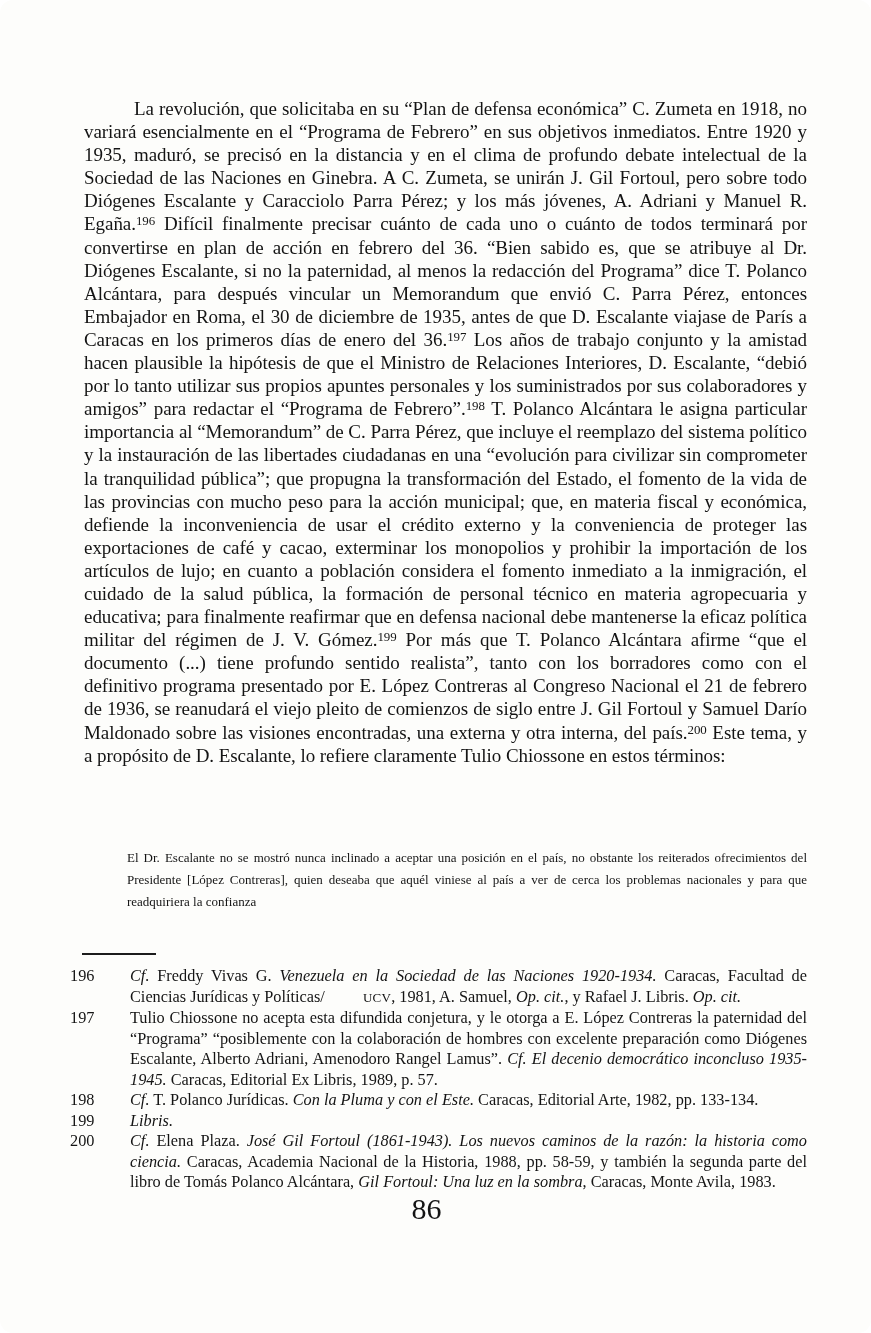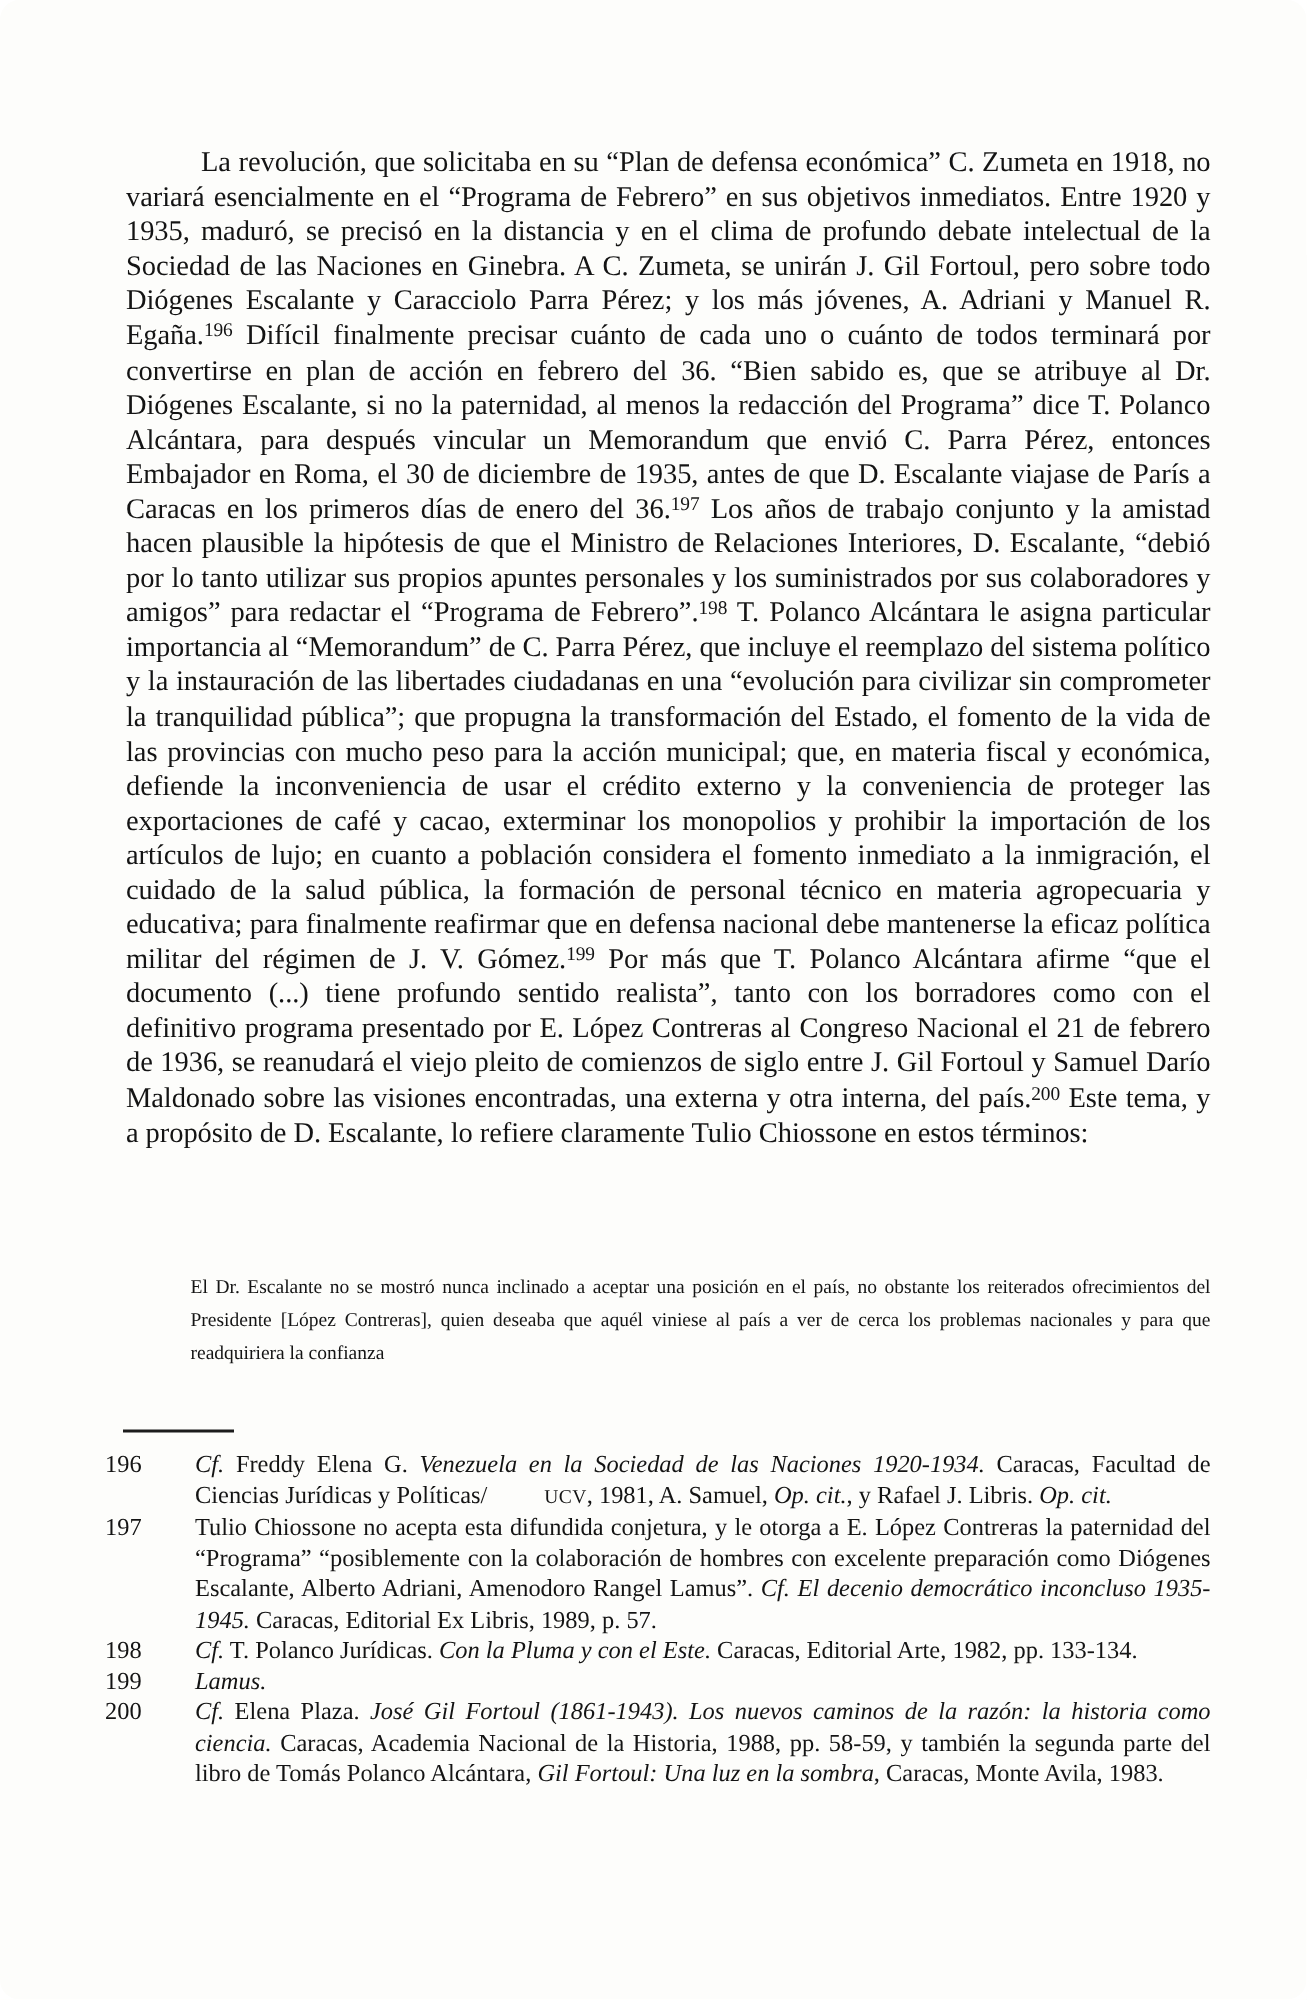--- a/index.html
+++ b/index.html
@@ -73,34 +73,35 @@
 
   <p class="body-par"><span>La revolución, que solicitaba en su “Plan de defensa económica” C. Zumeta en 1918, no variará esencialmente en el “Programa de Febrero” en sus objetivos inmediatos. Entre 1920 y 1935, maduró, se precisó en la distancia y en el clima de profundo debate intelectual de la Sociedad de las Naciones en Ginebra. A C. Zumeta, se unirán J. Gil Fortoul, pero sobre todo Diógenes Escalante y Caracciolo Parra Pérez; y los más jóvenes, A. Adriani y Manuel R. Egaña.</span><span class="sup">196</span><span> Difícil finalmente precisar cuánto de cada uno o cuánto de todos terminará por convertirse en plan de acción en febrero del 36. “Bien sabido es, que se atribuye al Dr. Diógenes Escalante, si no la paternidad, al menos la redacción del Programa” dice T. Polanco Alcántara, para después vincular un Memorandum que envió C. Parra Pérez, entonces Embajador en Roma, el 30 de diciembre de 1935, antes de que D. Escalante viajase de París a Caracas en los primeros días de enero del 36.</span><span class="sup">197</span><span> Los años de trabajo conjunto y la amistad hacen plausible la hipótesis de que el Ministro de Relaciones Interiores, D. Escalante, “debió por lo tanto utilizar sus propios apuntes personales y los suministrados por sus colaboradores y amigos” para redactar el “Programa de Febrero”.</span><span class="sup">198</span><span> T. Polanco Alcántara le asigna particular importancia al “Memorandum” de C. Parra Pérez, que incluye el reemplazo del sistema político y la instauración de las libertades ciudadanas en una “evolución para civilizar sin comprometer la tranquilidad pública”; que propugna la transformación del Estado, el fomento de la vida de las provincias con mucho peso para la acción municipal; que, en materia fiscal y económica, defiende la inconveniencia de usar el crédito externo y la conveniencia de proteger las exportaciones de café y cacao, exterminar los monopolios y prohibir la importación de los artículos de lujo; en cuanto a población considera el fomento inmediato a la inmigración, el cuidado de la salud pública, la formación de personal técnico en materia agropecuaria y educativa; para finalmente reafirmar que en defensa nacional debe mantenerse la eficaz política militar del régimen de J. V. Gómez.</span><span class="sup">199</span><span> Por más que T. Polanco Alcántara afirme “que el documento (...) tiene profundo sentido realista”, tanto con los borradores como con el definitivo programa presentado por E. López Contreras al Congreso Nacional el 21 de febrero de 1936, se reanudará el viejo pleito de comienzos de siglo entre J. Gil Fortoul y Samuel Darío Maldonado sobre las visiones encontradas, una externa y otra interna, del país.</span><span class="sup">200</span><span> Este tema, y a propósito de D. Escalante, lo refiere claramente Tulio Chiossone en estos términos:</span></p>
 
   <blockquote class="quote">El Dr. Escalante no se mostró nunca inclinado a aceptar una posición en el país, no obstante los reiterados ofrecimientos del Presidente [López Contreras], quien deseaba que aquél viniese al país a ver de cerca los problemas nacionales y para que readquiriera la confianza</blockquote>
 
   <div class="fn-sep"></div>
 
   <div class="footnotes">
     <div class="fn-row">
       <div class="fn-num">196</div>
-      <div class="fn-text"><span class="it">Cf.</span><span> Freddy Elena G. </span><span class="it">Venezuela en la Sociedad de las Naciones 1920-1934.</span><span> Caracas, Facultad de Ciencias Jurídicas y Políticas/</span><span class="sc">UCV</span><span>, 1981, A. Samuel, </span><span class="it">Op. cit.</span><span>, y Rafael J. Libris. </span><span class="it">Op. cit.</span></div>
+      <div class="fn-text"><span class="it">Cf.</span><span> Freddy Vivas G. </span><span class="it">Venezuela en la Sociedad de las Naciones 1920-1934.</span><span> Caracas, Facultad de Ciencias Jurídicas y Políticas/</span><span class="sc">UCV</span><span>, 1981, A. Samuel, </span><span class="it">Op. cit.</span><span>, y Rafael J. Libris. </span><span class="it">Op. cit.</span></div>
     </div>
     <div class="fn-row">
       <div class="fn-num">197</div>
       <div class="fn-text"><span>Tulio Chiossone no acepta esta difundida conjetura, y le otorga a E. López Contreras la paternidad del “Programa” “posiblemente con la colaboración de hombres con excelente preparación como Diógenes Escalante, Alberto Adriani, Amenodoro Rangel Lamus”. </span><span class="it">Cf.</span><span> </span><span class="it">El decenio democrático inconcluso 1935-1945.</span><span> Caracas, Editorial Ex Libris, 1989, p. 57.</span></div>
     </div>
     <div class="fn-row">
       <div class="fn-num">198</div>
       <div class="fn-text"><span class="it">Cf.</span><span> T. Polanco Jurídicas. </span><span class="it">Con la Pluma y con el Este.</span><span> Caracas, Editorial Arte, 1982, pp. 133-134.</span></div>
     </div>
     <div class="fn-row">
       <div class="fn-num">199</div>
-      <div class="fn-text"><span class="it">Lamus.</span></div>
+      <div class="fn-text"><span class="it">Libris.</span></div>
     </div>
     <div class="fn-row">
       <div class="fn-num">200</div>
       <div class="fn-text"><span class="it">Cf.</span><span> Elena Plaza. </span><span class="it">José Gil Fortoul (1861-1943). Los nuevos caminos de la razón: la historia como ciencia.</span><span> Caracas, Academia Nacional de la Historia, 1988, pp. 58-59, y también la segunda parte del libro de Tomás Polanco Alcántara, </span><span class="it">Gil Fortoul: Una luz en la sombra</span><span>, Caracas, Monte Avila, 1983.</span></div>
     </div>
   </div>
 
+  <div class="page-num">86</div>
 
 </div>
 
 </body></html>

